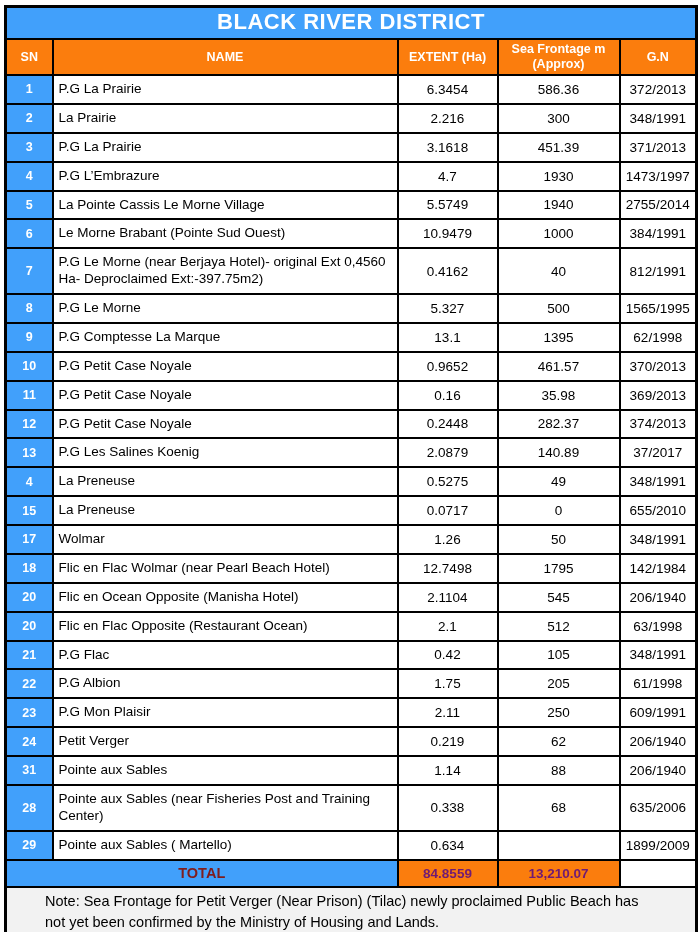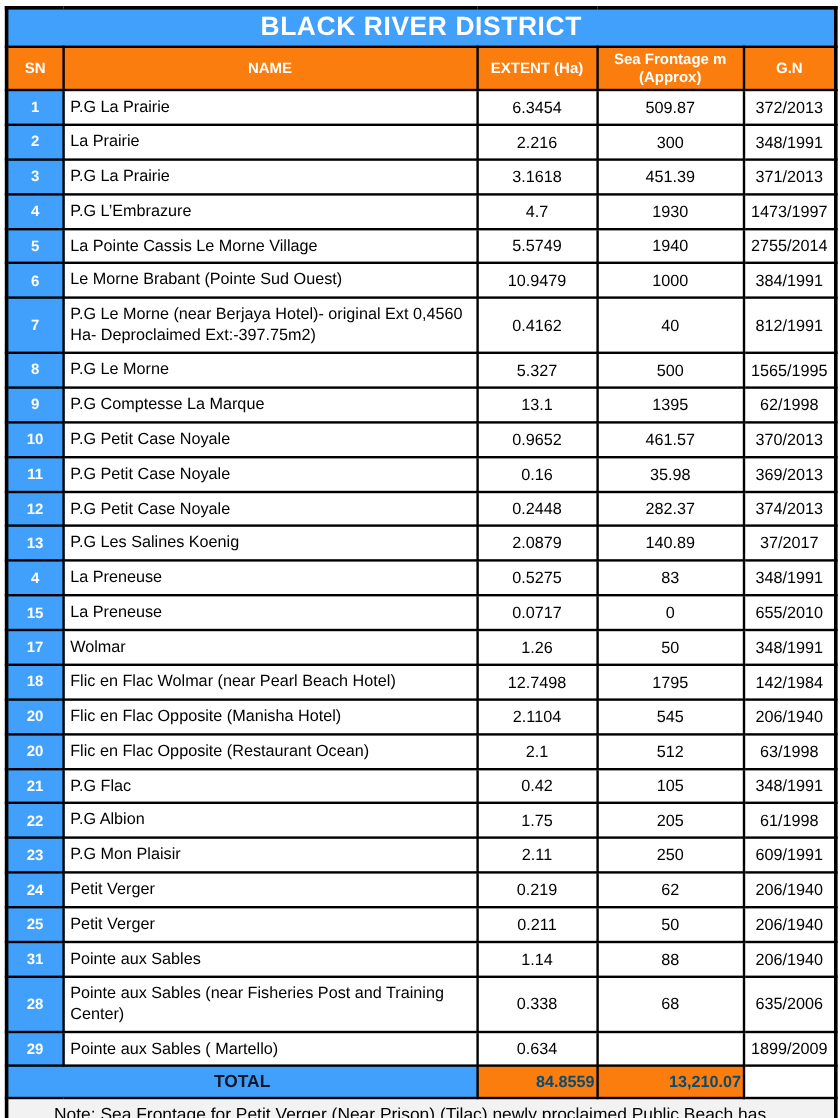--- a/index.html
+++ b/index.html
@@ -70,33 +70,33 @@
   }
   td.num-cell {
     text-align: center;
     font-size: 13.5px;
     vertical-align: middle;
     padding: 1px 2px;
   }
   tbody tr { height: 26px; }
   td.total-label-cell {
     background: var(--blue);
-    color: #0f172a;
+    color: #7f1d1d;
     font-weight: bold;
     font-size: 14.5px;
     text-align: center;
     vertical-align: middle;
     height: 27px;
   }
   td.total-num-cell {
     background: var(--orange);
-    color: #0c4a6e;
+    color: #701a75;
     font-weight: bold;
     font-size: 13.5px;
-    text-align: right;
+    text-align: center;
     vertical-align: middle;
   }
   td.total-empty-cell { background: #ffffff; }
   td.note-cell {
     background: var(--note_bg);
     text-align: left;
     font-size: 14.5px;
     line-height: 1.45;
     padding: 3px 38px 5px 38px;
     height: 42px;
@@ -128,21 +128,21 @@
         <th class="col-header">SN</th>
         <th class="col-header">NAME</th>
         <th class="col-header">EXTENT (Ha)</th>
         <th class="col-header">Sea Frontage m (Approx)</th>
         <th class="col-header">G.N</th>
       </tr>
       <tr>
     <td class="sn-cell">1</td>
     <td class="name-cell">P.G La Prairie</td>
     <td class="num-cell">6.3454</td>
-    <td class="num-cell">509.87</td>
+    <td class="num-cell">586.36</td>
     <td class="num-cell">372/2013</td>
   </tr>
         <tr>
     <td class="sn-cell">2</td>
     <td class="name-cell">La Prairie</td>
     <td class="num-cell">2.216</td>
     <td class="num-cell">300</td>
     <td class="num-cell">348/1991</td>
   </tr>
         <tr>
@@ -219,21 +219,21 @@
     <td class="sn-cell">13</td>
     <td class="name-cell">P.G Les Salines Koenig</td>
     <td class="num-cell">2.0879</td>
     <td class="num-cell">140.89</td>
     <td class="num-cell">37/2017</td>
   </tr>
         <tr>
     <td class="sn-cell">4</td>
     <td class="name-cell">La Preneuse</td>
     <td class="num-cell">0.5275</td>
-    <td class="num-cell">83</td>
+    <td class="num-cell">49</td>
     <td class="num-cell">348/1991</td>
   </tr>
         <tr>
     <td class="sn-cell">15</td>
     <td class="name-cell">La Preneuse</td>
     <td class="num-cell">0.0717</td>
     <td class="num-cell">0</td>
     <td class="num-cell">655/2010</td>
   </tr>
         <tr>
@@ -245,21 +245,21 @@
   </tr>
         <tr>
     <td class="sn-cell">18</td>
     <td class="name-cell">Flic en Flac Wolmar (near Pearl Beach Hotel)</td>
     <td class="num-cell">12.7498</td>
     <td class="num-cell">1795</td>
     <td class="num-cell">142/1984</td>
   </tr>
         <tr>
     <td class="sn-cell">20</td>
-    <td class="name-cell">Flic en Flac Opposite (Manisha Hotel)</td>
+    <td class="name-cell">Flic en Ocean Opposite (Manisha Hotel)</td>
     <td class="num-cell">2.1104</td>
     <td class="num-cell">545</td>
     <td class="num-cell">206/1940</td>
   </tr>
         <tr>
     <td class="sn-cell">20</td>
     <td class="name-cell">Flic en Flac Opposite (Restaurant Ocean)</td>
     <td class="num-cell">2.1</td>
     <td class="num-cell">512</td>
     <td class="num-cell">63/1998</td>
@@ -283,27 +283,20 @@
     <td class="name-cell">P.G Mon Plaisir</td>
     <td class="num-cell">2.11</td>
     <td class="num-cell">250</td>
     <td class="num-cell">609/1991</td>
   </tr>
         <tr>
     <td class="sn-cell">24</td>
     <td class="name-cell">Petit Verger</td>
     <td class="num-cell">0.219</td>
     <td class="num-cell">62</td>
-    <td class="num-cell">206/1940</td>
-  </tr>
-        <tr>
-    <td class="sn-cell">25</td>
-    <td class="name-cell">Petit Verger</td>
-    <td class="num-cell">0.211</td>
-    <td class="num-cell">50</td>
     <td class="num-cell">206/1940</td>
   </tr>
         <tr>
     <td class="sn-cell">31</td>
     <td class="name-cell">Pointe aux Sables</td>
     <td class="num-cell">1.14</td>
     <td class="num-cell">88</td>
     <td class="num-cell">206/1940</td>
   </tr>
         <tr>

